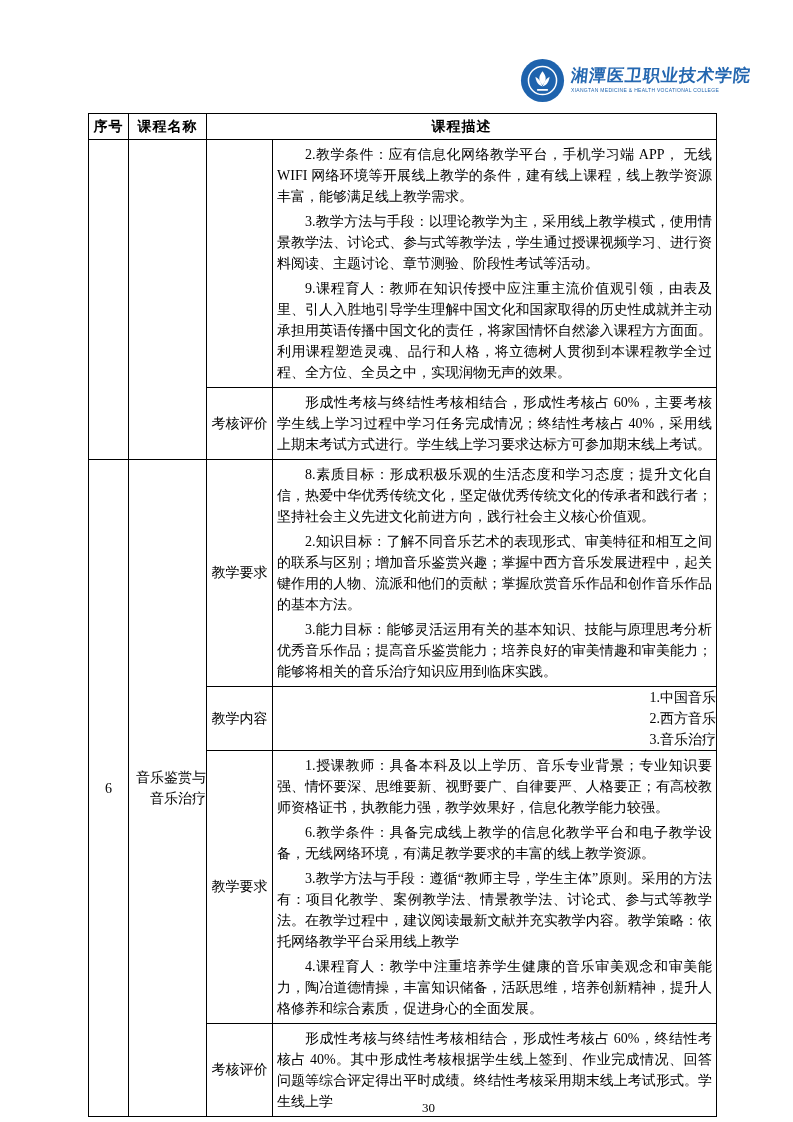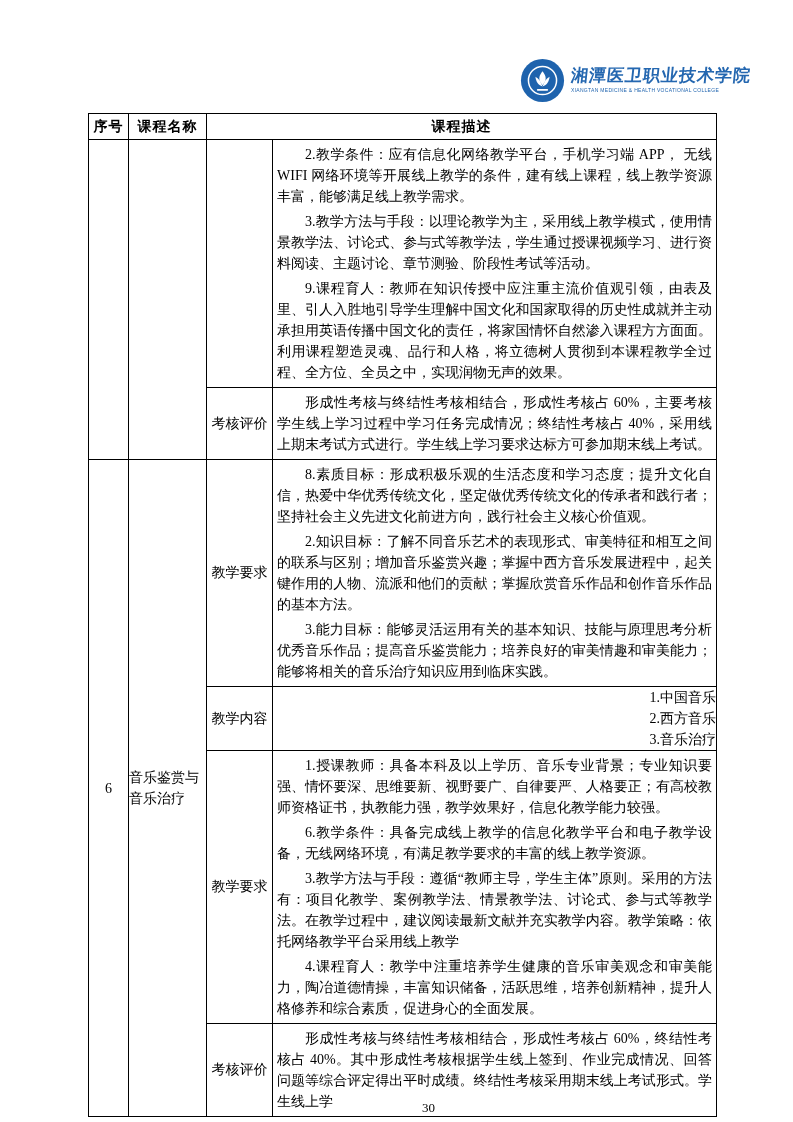--- a/index.html
+++ b/index.html
@@ -40,21 +40,21 @@
     vertical-align:middle;
     padding:0;
     word-break:break-all;
   }
   th.hdr{
     height:25px;text-align:center;font-weight:bold;font-size:14px;
     font-family:"Liberation Sans","DejaVu Sans",sans-serif;
     letter-spacing:1px;
   }
   td.seq-cell{text-align:center;}
-  td.name-cell{text-align:left;padding:0 6px;}
+  td.name-cell{text-align:right;padding:0 6px;}
   td.label-cell{
     text-align:center;padding:0 16px;line-height:24px;
   }
   td.content-cell{padding:3px 7px 3px 7px;vertical-align:middle;}
   p.para{
     margin:4px;text-indent:2em;text-align:justify;
     text-justify:inter-ideograph;
   }
   p.item{margin:0;text-align:right;}
   

